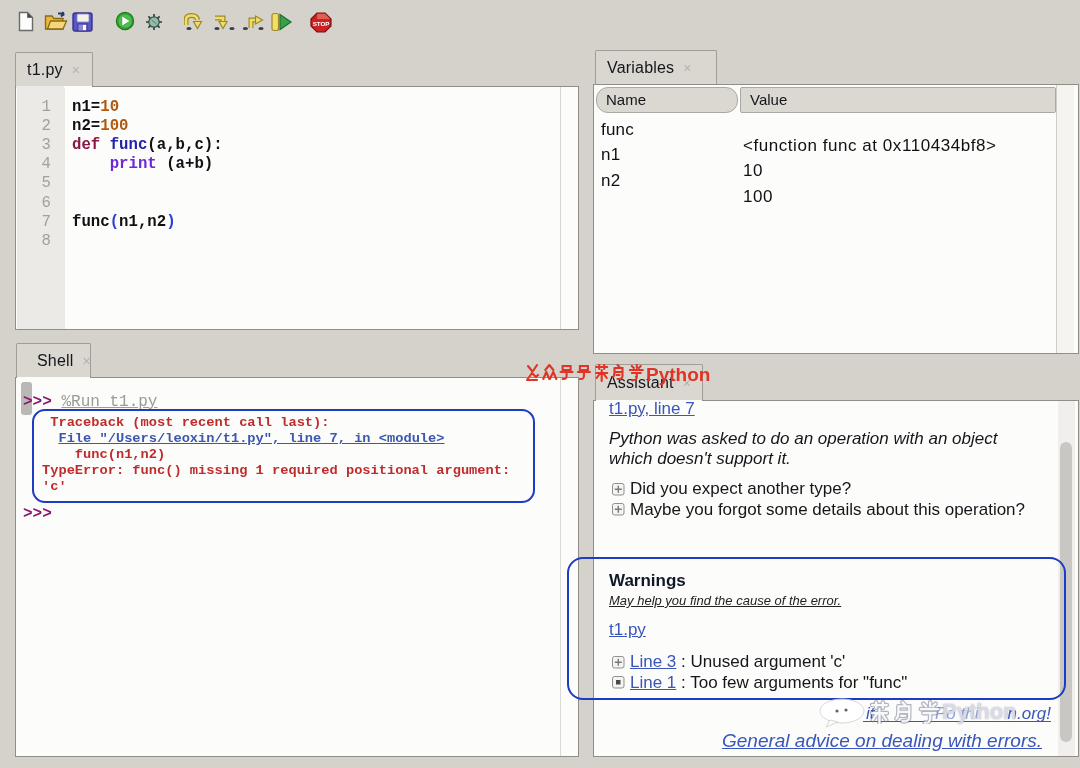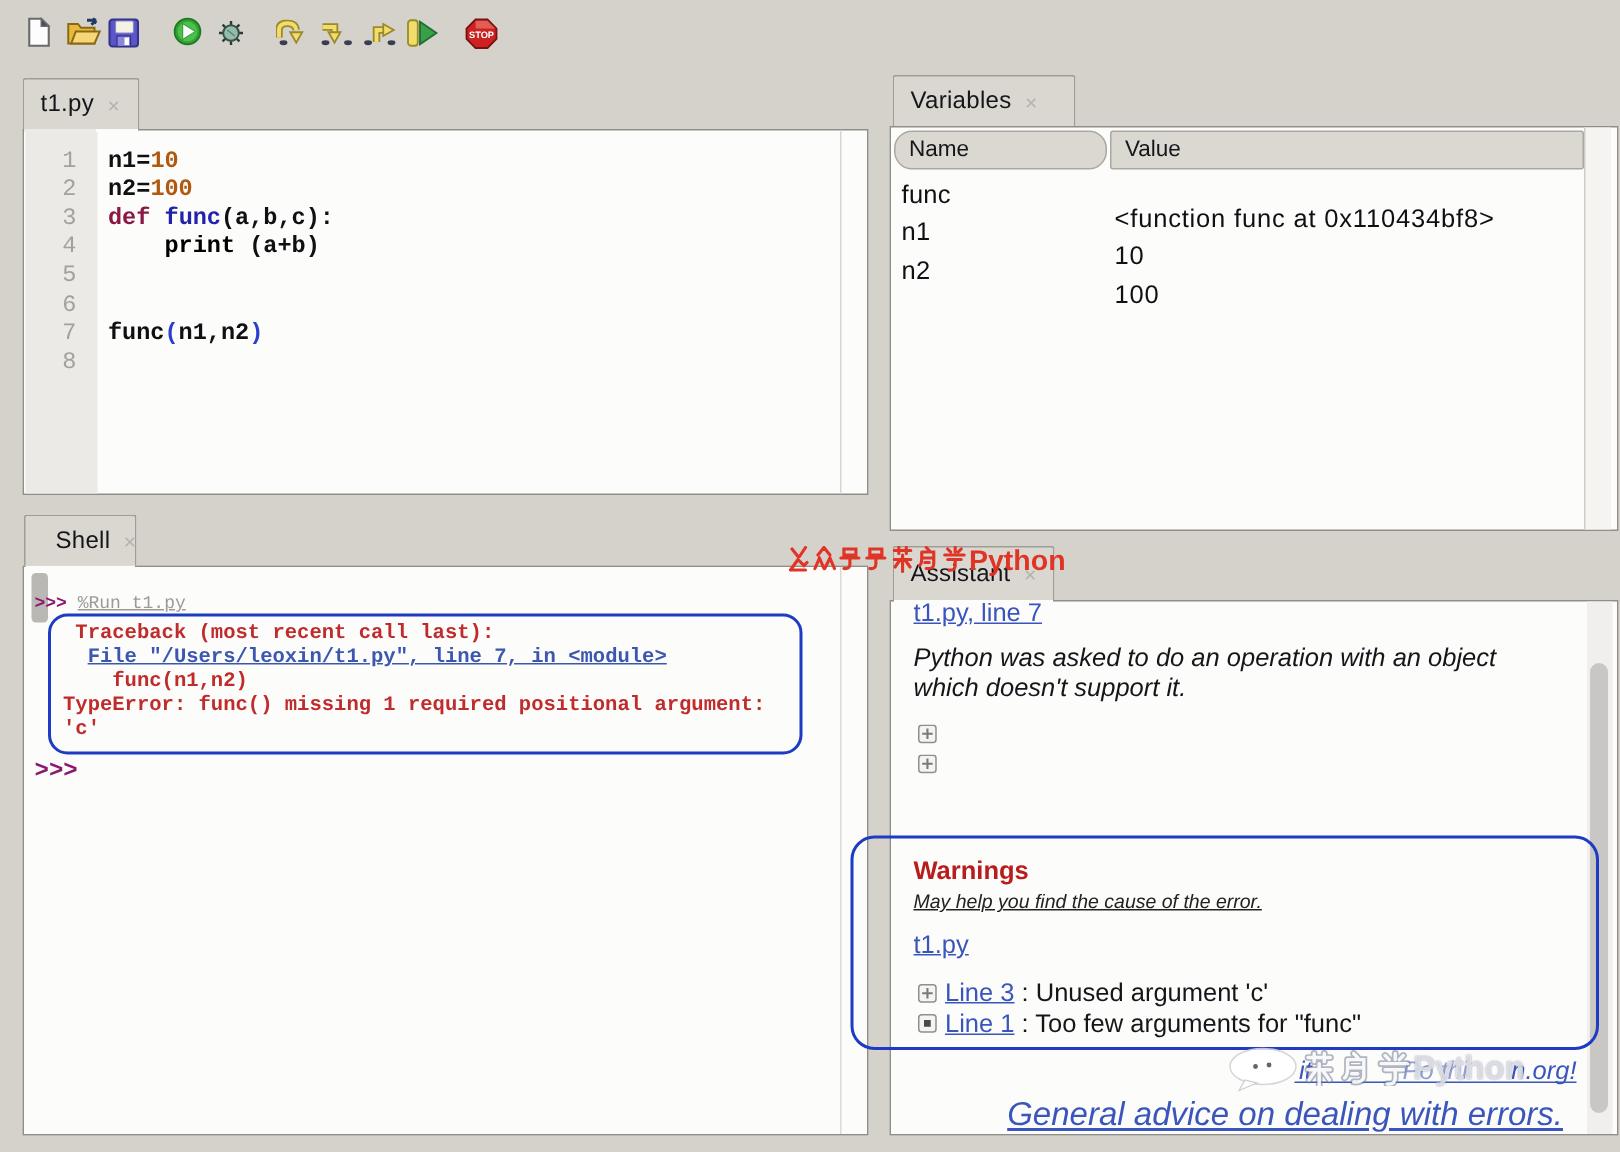--- a/index.html
+++ b/index.html
@@ -95,21 +95,21 @@
 2
 3
 4
 5
 6
 7
 8</pre>
   <pre class="abs" style="left:56px;top:10.5px;font-size:15.7px;line-height:19.2px;color:#101014;font-weight:600;">n1=<span style="color:#b05910">10</span>
 n2=<span style="color:#b05910">100</span>
 <span style="color:#8b1745;font-weight:700">def</span> <span style="color:#2222aa;font-weight:700">func</span>(a,b,c):
-    <span style="color:#000000">print</span> (a+b)
+    <span style="color:#6d28d9">print</span> (a+b)
 
 
 func<span style="color:#2a3fd0">(</span>n1,n2<span style="color:#2a3fd0">)</span>
 </pre>
 </div>
 
 <div class="tab" style="left:595px;top:50px;width:122px;height:35px;">Variables<span class="x">×</span></div>
 <div class="panel" style="left:593px;top:84px;width:486px;height:270px;">
   <div class="abs" style="left:2px;top:2px;width:142px;height:26px;background:#dbd8d2;border:1px solid #aba8a2;border-radius:12px;
        font-size:15px;color:#15151a;line-height:24px;padding-left:9px;">Name</div>
@@ -117,21 +117,21 @@
        font-size:15px;color:#15151a;line-height:24px;padding-left:9px;">Value</div>
   <div class="abs" style="left:462px;top:0px;width:18px;height:268px;background:#f5f4f1;border-left:1px solid #cfccc7;"></div>
   <div class="abs" style="left:7px;top:32px;font-size:17px;line-height:25.3px;color:#101014;letter-spacing:0.2px;">func<br>n1<br>n2</div>
   <div class="abs" style="left:149px;top:32px;font-size:17px;line-height:25.3px;color:#101014;letter-spacing:0.55px;margin-top:16px;">&lt;function func at 0x110434bf8&gt;<br>10<br>100</div>
 </div>
 
 <div class="tab" style="left:16px;top:343px;width:75px;height:35px;padding-left:20px;">Shell<span class="x">×</span></div>
 <div class="panel" style="left:15px;top:377px;width:564px;height:380px;">
   <div class="abs" style="left:544px;top:0;width:1px;height:378px;background:#dcdad6;"></div>
   <div class="abs" style="left:5px;top:4px;width:11px;height:33px;background:#bab8b4;border-radius:3px;"></div>
-  <div class="abs mono" style="left:7px;top:15px;font-size:12px;line-height:18px;white-space:pre;"><span style="color:#8c1570;font-weight:700">&gt;&gt;&gt;</span> <span style="color:#9c9a97;text-decoration:underline">%Run t1.py</span></div>
+  <div class="abs mono" style="left:7px;top:15px;font-size:16px;line-height:18px;white-space:pre;"><span style="color:#8c1570;font-weight:700">&gt;&gt;&gt;</span> <span style="color:#9c9a97;text-decoration:underline">%Run t1.py</span></div>
   <pre class="abs" style="left:26px;top:37px;font-size:13.7px;line-height:16.1px;color:#c02c2c;font-weight:700;"> Traceback (most recent call last):
   <span style="color:#3c57af;text-decoration:underline">File "/Users/leoxin/t1.py", line 7, in &lt;module&gt;</span>
     func(n1,n2)
 TypeError: func() missing 1 required positional argument:
 'c'</pre>
   <div class="abs mono" style="left:7px;top:127px;font-size:16px;color:#8c1570;font-weight:700;">&gt;&gt;&gt;</div>
 </div>
 
 <div class="abs" style="left:32px;top:409px;width:503px;height:94px;border:2.8px solid #1d3bc4;border-radius:13px;"></div>
 
@@ -142,35 +142,36 @@
   <div class="abs lnk" style="left:15px;top:-2px;font-size:17px;">t1.py, line 7</div>
   <div class="abs" style="left:15px;top:28px;font-size:17px;line-height:19.5px;color:#16161a;font-style:italic;">Python was asked to do an operation with an object<br>which doesn't support it.</div>
   <svg class="abs" style="left:18px;top:82px" width="13" height="13">
       <rect x="0.5" y="0.5" width="11.5" height="11.5" rx="2" fill="#f5f4f2" stroke="#8f8f8f" stroke-width="1"></rect>
       <path d="M2.8 6.2 H9.8 M6.3 2.7 V9.7" stroke="#7a7a7a" stroke-width="1.4"></path>
     </svg>
   <svg class="abs" style="left:18px;top:102px" width="13" height="13">
       <rect x="0.5" y="0.5" width="11.5" height="11.5" rx="2" fill="#f5f4f2" stroke="#8f8f8f" stroke-width="1"></rect>
       <path d="M2.8 6.2 H9.8 M6.3 2.7 V9.7" stroke="#7a7a7a" stroke-width="1.4"></path>
     </svg>
-
-  <div class="abs" style="left:15px;top:170px;font-size:17px;font-weight:700;color:#b91c1c;">Warnings</div>
+  <div class="abs" style="left:36px;top:78px;font-size:17px;line-height:20.5px;color:#16161a;">Did you expect another type?<br>Maybe you forgot some details about this operation?</div>
+
+  <div class="abs" style="left:15px;top:170px;font-size:17px;font-weight:700;color:#0f172a;">Warnings</div>
   <div class="abs" style="left:15px;top:192px;font-size:13px;font-style:italic;color:#222;text-decoration:underline;">May help you find the cause of the error.</div>
   <div class="abs lnk" style="left:15px;top:219px;font-size:17px;">t1.py</div>
   <svg class="abs" style="left:18px;top:255px" width="13" height="13">
       <rect x="0.5" y="0.5" width="11.5" height="11.5" rx="2" fill="#f5f4f2" stroke="#8f8f8f" stroke-width="1"></rect>
       <path d="M2.8 6.2 H9.8 M6.3 2.7 V9.7" stroke="#7a7a7a" stroke-width="1.4"></path>
     </svg>
   <svg class="abs" style="left:18px;top:275px" width="13" height="13">
       <rect x="0.5" y="0.5" width="11.5" height="11.5" rx="2" fill="#f5f4f2" stroke="#8f8f8f" stroke-width="1"></rect>
       <rect x="4" y="4" width="4.5" height="4.5" fill="#4a4a4a"></rect>
     </svg>
   <div class="abs" style="left:36px;top:251px;font-size:17px;line-height:20.5px;color:#16161a;"><span class="lnk">Line 3</span> : Unused argument 'c'<br><span class="lnk">Line 1</span> : Too few arguments for "func"</div>
 
-  <div class="abs" style="right:36px;top:329px;font-size:22px;font-style:italic;white-space:nowrap;"><span class="lnk">General advice on dealing with errors.</span></div>
+  <div class="abs" style="right:36px;top:329px;font-size:19px;font-style:italic;white-space:nowrap;"><span class="lnk">General advice on dealing with errors.</span></div>
 </div>
 
 <div class="abs" style="left:863px;top:704px;width:188px;height:18px;border-bottom:1.6px solid #3a55bb;font-style:italic;font-size:17px;color:#3a55bb;">
   <span class="abs" style="left:3px;top:0;">it</span>
   <span class="abs" style="left:72px;top:0;opacity:0.55;">Po thi</span>
   <span class="abs" style="right:0px;top:0;">n.org!</span>
 </div>
 
 <div class="abs" style="left:567px;top:557px;width:499px;height:143px;border:2.8px solid #1d3bc4;border-radius:16px;"></div>
 

